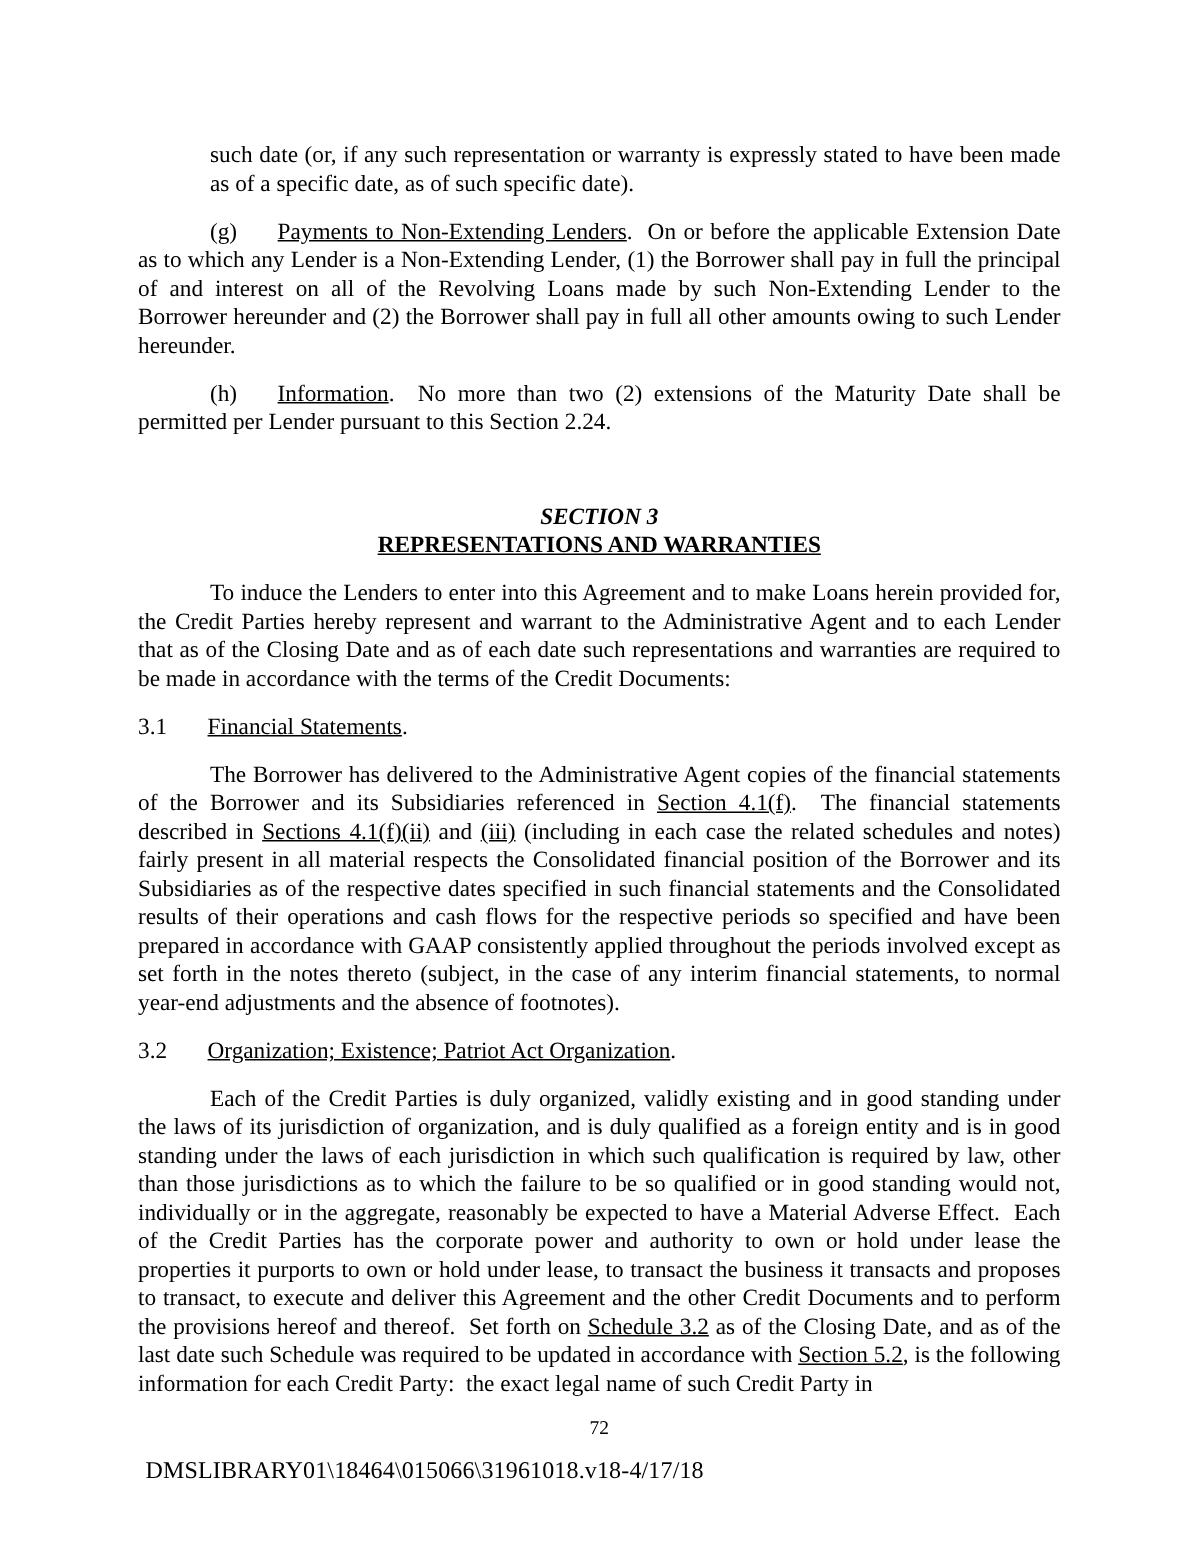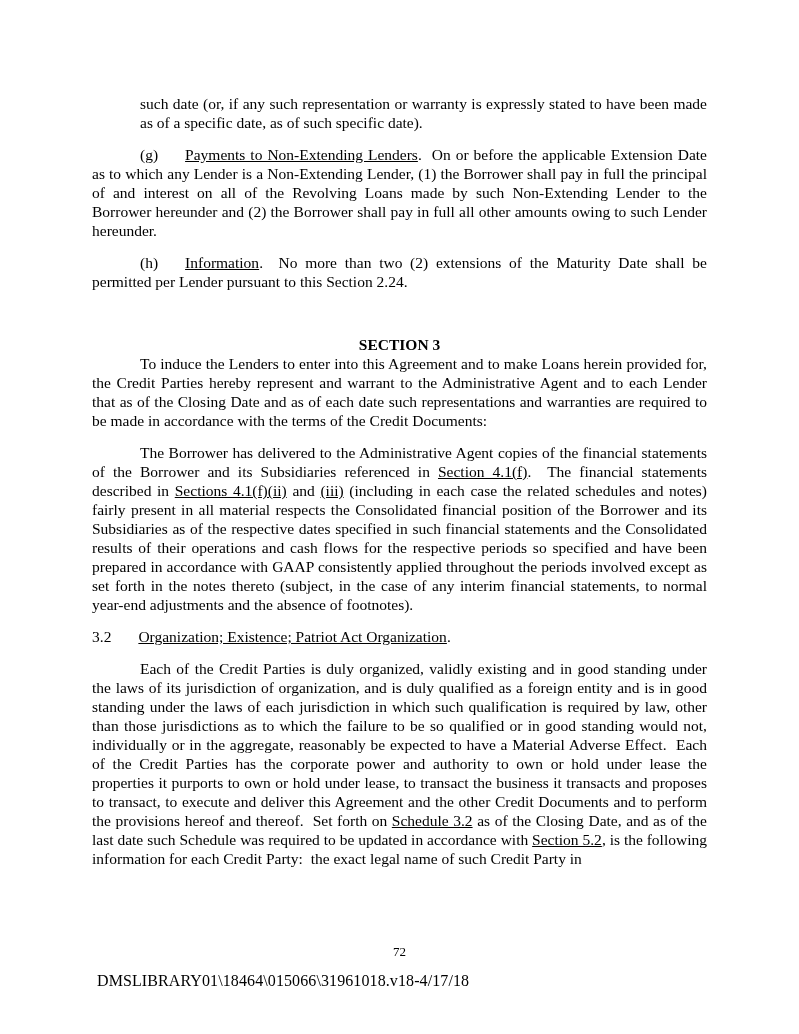--- a/index.html
+++ b/index.html
@@ -25,21 +25,21 @@
     top: 94px;
     width: 615px;
   }
   .block {
     margin: 0 0 13px 0;
     text-align: justify;
   }
   .indent-left { margin-left: 48px; }
   .first-indent { text-indent: 48px; }
   .center-heading { text-align: center; text-indent: 0; }
-  .section-top { margin-top: 44px; }
+  .section-top { margin-top: 44px; font-style: italic; }
   .no-gap { margin-bottom: 0; }
   .subhead { text-align: left; }
   .u { text-decoration: underline; }
   .b { font-weight: bold; }
   .tab { display: inline-block; width: 27px; }
   .page-number {
     position: absolute;
     left: 92px;
     top: 942px;
     width: 615px;
@@ -56,20 +56,22 @@
 </style>
 </head>
 <body>
 
 <div class="page">
   <div class="doc" id="doc-body">
       <p class="block indent-left"><span class="">such date (or, if any such representation or warranty is expressly stated to have been made as of a specific date, as of such specific date).</span></p>
       <p class="block first-indent"><span class="">(g)</span><span class="tab"></span><span class="u">Payments to Non-Extending Lenders</span><span class="">.&nbsp; On or before the applicable Extension Date as to which any Lender is a Non-Extending Lender, (1) the Borrower shall pay in full the principal of and interest on all of the Revolving Loans made by such Non-Extending Lender to the Borrower hereunder and (2) the Borrower shall pay in full all other amounts owing to such Lender hereunder.</span></p>
       <p class="block first-indent"><span class="">(h)</span><span class="tab"></span><span class="u">Information</span><span class="">.&nbsp; No more than two (2) extensions of the Maturity Date shall be permitted per Lender pursuant to this Section 2.24.</span></p>
       <p class="block center-heading section-top no-gap"><span class="b">SECTION 3</span></p>
+      <p class="block center-heading"><span class="u b">REPRESENTATIONS AND WARRANTIES</span></p>
       <p class="block first-indent"><span class="">To induce the Lenders to enter into this Agreement and to make Loans herein provided for, the Credit Parties hereby represent and warrant to the Administrative Agent and to each Lender that as of the Closing Date and as of each date such representations and warranties are required to be made in accordance with the terms of the Credit Documents:</span></p>
+      <p class="block subhead"><span class="">3.1</span><span class="tab"></span><span class="u">Financial Statements</span><span class="">.</span></p>
       <p class="block first-indent"><span class="">The Borrower has delivered to the Administrative Agent copies of the financial statements of the Borrower and its Subsidiaries referenced in </span><span class="u">Section 4.1(f)</span><span class="">.&nbsp; The financial statements described in </span><span class="u">Sections 4.1(f)(ii)</span><span class=""> and </span><span class="u">(iii)</span><span class=""> (including in each case the related schedules and notes) fairly present in all material respects the Consolidated financial position of the Borrower and its Subsidiaries as of the respective dates specified in such financial statements and the Consolidated results of their operations and cash flows for the respective periods so specified and have been prepared in accordance with GAAP consistently applied throughout the periods involved except as set forth in the notes thereto (subject, in the case of any interim financial statements, to normal year-end adjustments and the absence of footnotes).</span></p>
       <p class="block subhead"><span class="">3.2</span><span class="tab"></span><span class="u">Organization; Existence; Patriot Act Organization</span><span class="">.</span></p>
       <p class="block first-indent"><span class="">Each of the Credit Parties is duly organized, validly existing and in good standing under the laws of its jurisdiction of organization, and is duly qualified as a foreign entity and is in good standing under the laws of each jurisdiction in which such qualification is required by law, other than those jurisdictions as to which the failure to be so qualified or in good standing would not, individually or in the aggregate, reasonably be expected to have a Material Adverse Effect.&nbsp; Each of the Credit Parties has the corporate power and authority to own or hold under lease the properties it purports to own or hold under lease, to transact the business it transacts and proposes to transact, to execute and deliver this Agreement and the other Credit Documents and to perform the provisions hereof and thereof.&nbsp; Set forth on </span><span class="u">Schedule 3.2</span><span class=""> as of the Closing Date, and as of the last date such Schedule was required to be updated in accordance with </span><span class="u">Section 5.2</span><span class="">, is the following information for each Credit Party:&nbsp; the exact legal name of such Credit Party in</span></p>
     </div>
   <div class="page-number">72</div>
   <div class="footer">DMSLIBRARY01\18464\015066\31961018.v18-4/17/18</div>
 </div>
 
 </body></html>

